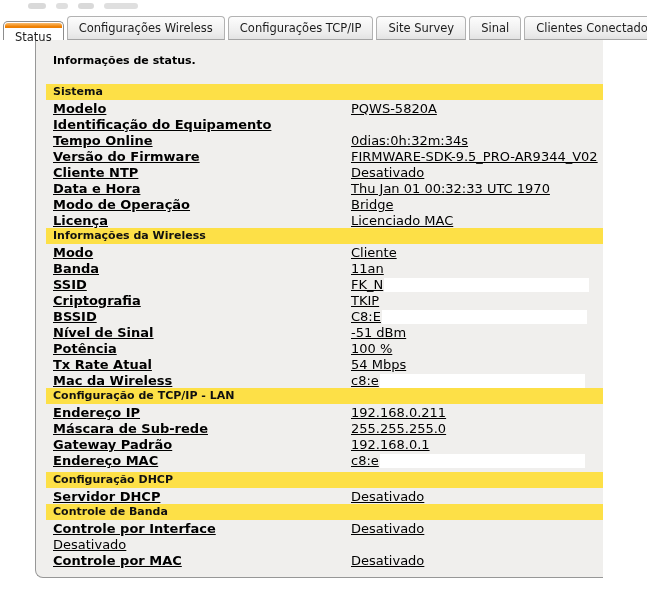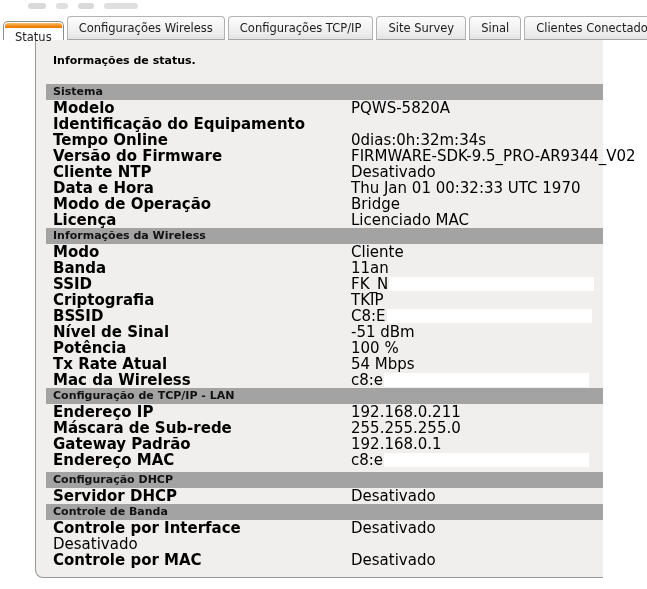--- a/index.html
+++ b/index.html
@@ -43,26 +43,26 @@
   
   .panel{
     position:absolute;top:40px;left:3px;width:568px;height:538px;
     box-sizing:border-box;background:#f0efed;
     border-left:1px solid #979797;border-bottom:1px solid #979797;
     border-bottom-left-radius:8px;
     padding:12px 0 0 10px;z-index:2;margin-left:32px;
   }
   .page-title{font-size:11px;font-weight:bold;color:#000;margin:2px 0 17px 7px;}
   .section-bar{
-    background:#a3a3a3;height:16px;line-height:16px;
+    background:#fde047;height:16px;line-height:16px;
     font-size:11px;font-weight:bold;color:#111;padding-left:7px;
   }
   .row{
-    display:flex;align-items:center;height:16px;line-height:15px;
-    font-size:15px;color:#000;padding-left:7px;
+    display:flex;align-items:flex-end;height:16px;line-height:15px;
+    font-size:13px;color:#000;padding-left:7px;text-decoration:underline;
   }
   .row .label{font-weight:bold;flex:0 0 298px;white-space:nowrap;}
   .row .value{display:flex;align-items:center;white-space:nowrap;}
   .redaction{display:inline-block;width:205px;height:14px;background:#ffffff;margin-left:1px;}
   .section.gap{margin-top:4px;}
 </style>
 </head>
 <body>
 
 <div class="blur-blobs">

